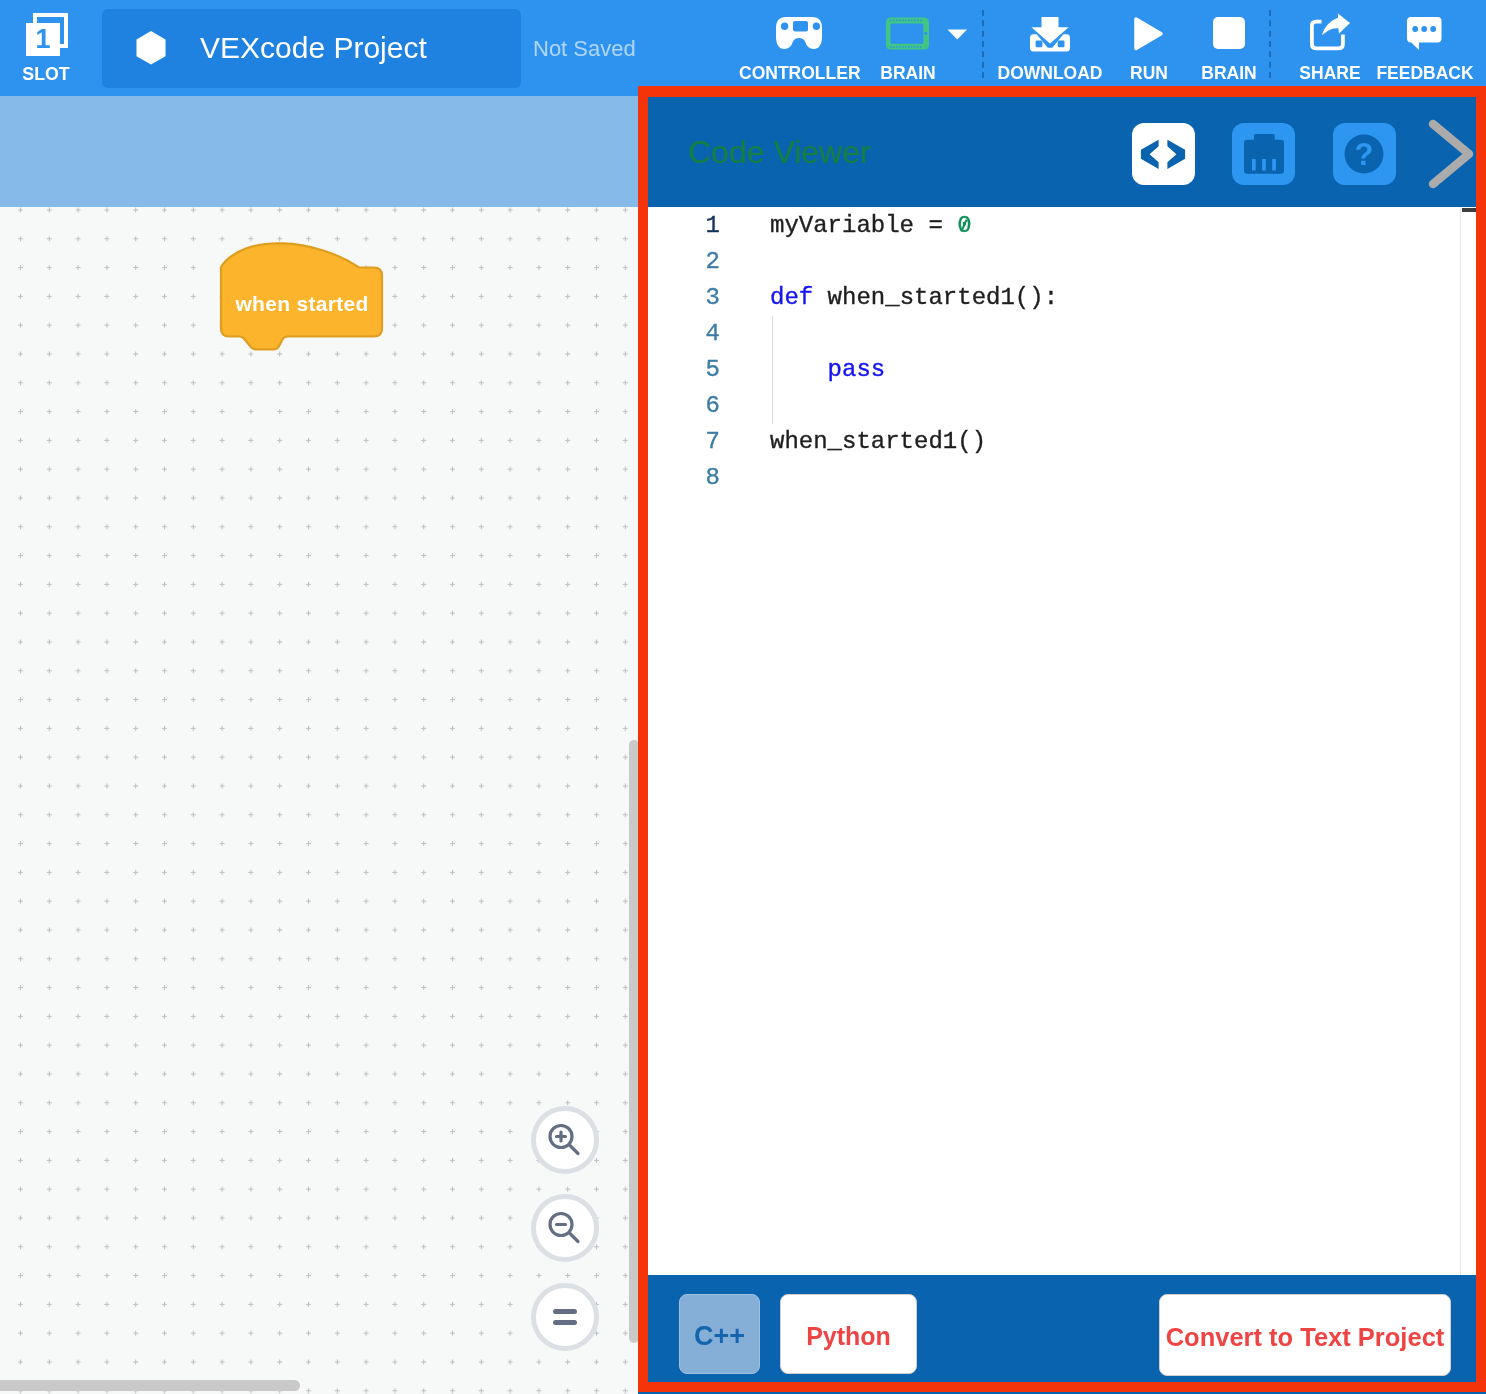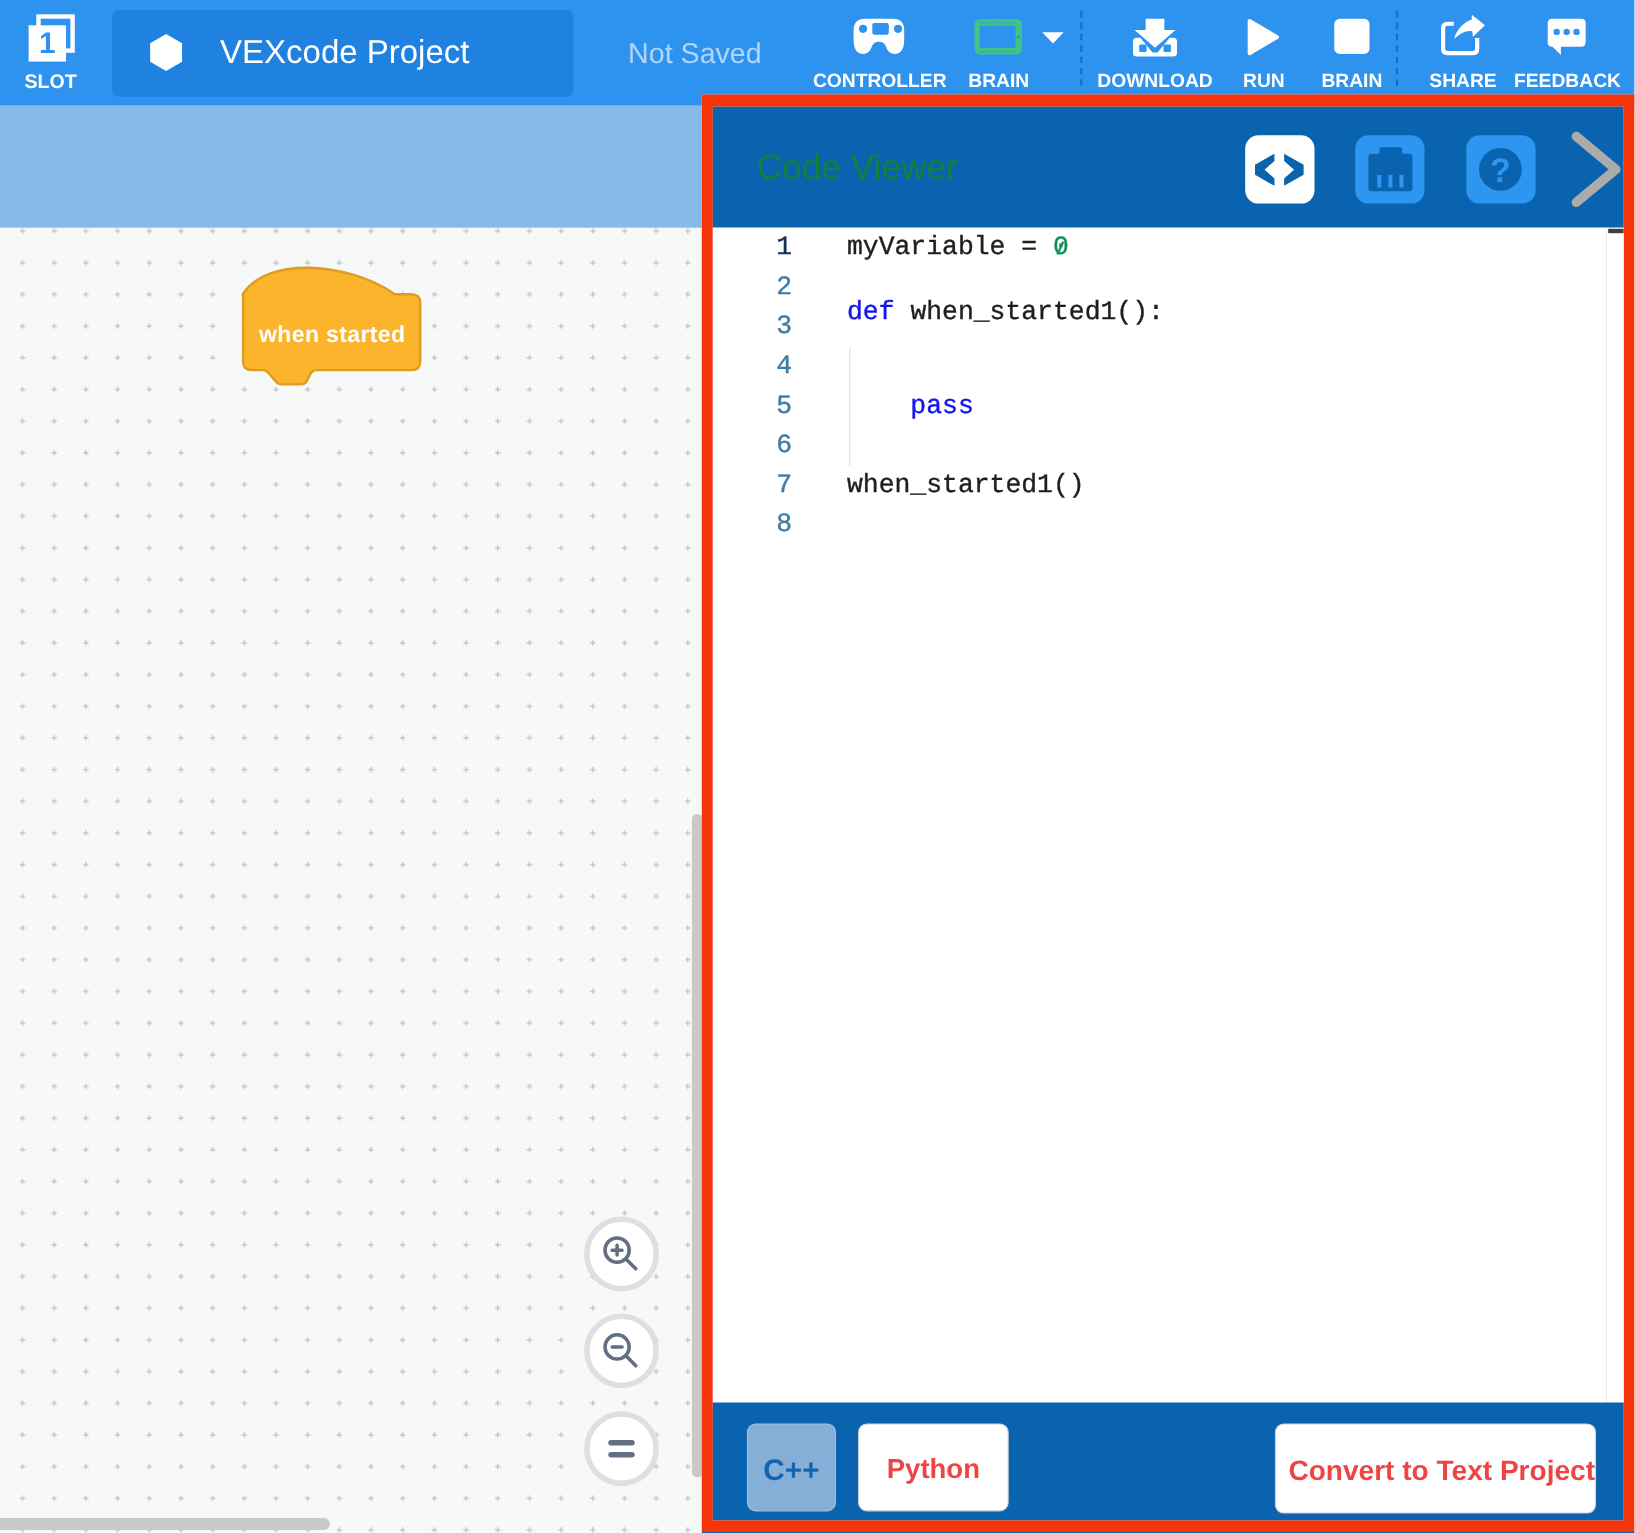--- a/index.html
+++ b/index.html
@@ -4,21 +4,21 @@
 <style>
   * { margin:0; padding:0; box-sizing:border-box; }
   html,body { width:1486px; height:1394px; overflow:hidden; font-family:"Liberation Sans",sans-serif; }
   #stage { position:relative; width:1486px; height:1394px; background:#f7f8f8; }
   .abs { position:absolute; }
 
   
   #toolbar { position:absolute; left:0; top:0; width:1486px; height:96px; background:#2e93ee; }
   #projbox { position:absolute; left:102px; top:9px; width:419px; height:79px; background:#2082e0; border-radius:6px; }
   #projname { position:absolute; left:200px; top:32.5px; width:260px; color:#fff; font-size:30px; line-height:30px; }
-  #notsaved { position:absolute; left:571px; top:35.5px; font-size:26px; line-height:25px; color:rgba(255,255,255,0.62); }
+  #notsaved { position:absolute; left:533px; top:35.5px; font-size:22px; line-height:25px; color:rgba(255,255,255,0.62); }
   .tlabel { position:absolute; top:63.5px; height:18px; line-height:18px; font-size:17.5px; font-weight:bold; color:#fff; text-align:center; }
   .tsep { position:absolute; top:10px; height:68px; width:0; border-left:2px dashed rgba(13,81,145,0.55); }
 
   
   #wstrip { position:absolute; left:0; top:96px; width:638px; height:111px; background:#86bae9; }
   #wgrid  { position:absolute; left:0; top:207px; width:638px; height:1187px; }
 
   .zoombtn { position:absolute; width:68px; height:68px; border-radius:50%; background:#fff; border:5px solid #dcdfe3; }
 
   
@@ -200,30 +200,30 @@
   <div id="code">
     <div class="gut" style="top:1px;color:#15335e;">1</div>
     <div class="gut" style="top:37px;">2</div>
     <div class="gut" style="top:73px;">3</div>
     <div class="gut" style="top:109px;">4</div>
     <div class="gut" style="top:145px;">5</div>
     <div class="gut" style="top:181px;">6</div>
     <div class="gut" style="top:217px;">7</div>
     <div class="gut" style="top:253px;">8</div>
     <div class="cl" style="top:1px;">myVariable = <span class="num">0</span></div>
-    <div class="cl" style="top:60px;"><span class="kw">def</span> when_started1():</div>
+    <div class="cl" style="top:73px;"><span class="kw">def</span> when_started1():</div>
     <div class="cl" style="top:145px;">    <span class="kw">pass</span></div>
     <div class="cl" style="top:217px;">when_started1()</div>
     <div class="abs" style="left:315.3px;top:12.2px;width:1.7px;height:12.8px;background:#0e9157;transform:rotate(24deg);"></div>
     
     <div class="abs" style="left:124px;top:109px;width:1px;height:108px;background:#dcdcdc;"></div>
     
     <div class="abs" style="left:812px;top:0;width:1px;height:1068px;background:#e8e8e8;"></div>
     <div class="abs" style="left:813.5px;top:1px;width:14px;height:3.5px;background:#3f3f3f;"></div>
   </div>
 
   <div id="pfooter"></div>
   <div id="bluesliver"></div>
   <div class="fbtn" style="left:679px;width:81px;background:#85afd7;color:#1565ae;font-size:27px;line-height:83px;border-color:#9fc0dd;">C++</div>
   <div class="fbtn" style="left:780px;width:137px;font-size:25px;line-height:83px;">Python</div>
-  <div class="fbtn" style="left:1159px;width:292px;height:82px;font-size:25.5px;line-height:84px;text-align:right;">Convert to Text Project</div>
+  <div class="fbtn" style="left:1159px;width:292px;height:82px;font-size:25.5px;line-height:84px;">Convert to Text Project</div>
 
 </div>
 
 </body></html>

